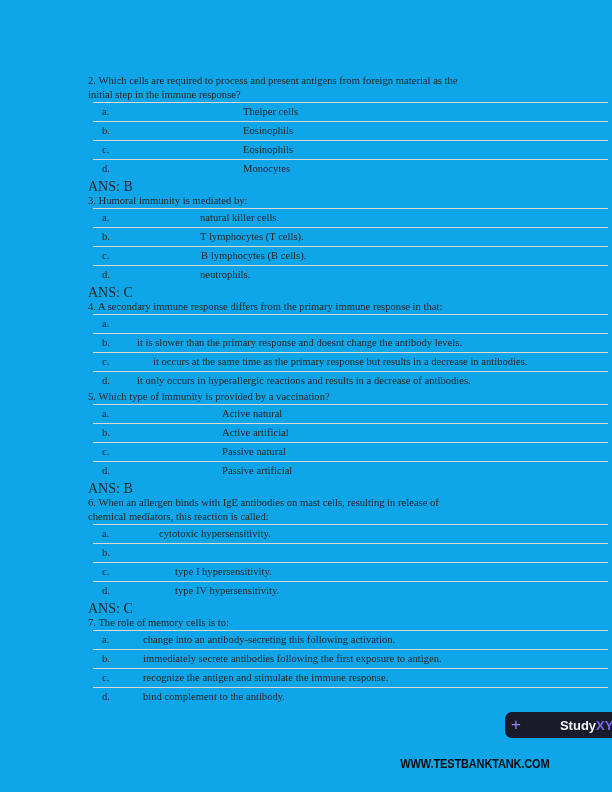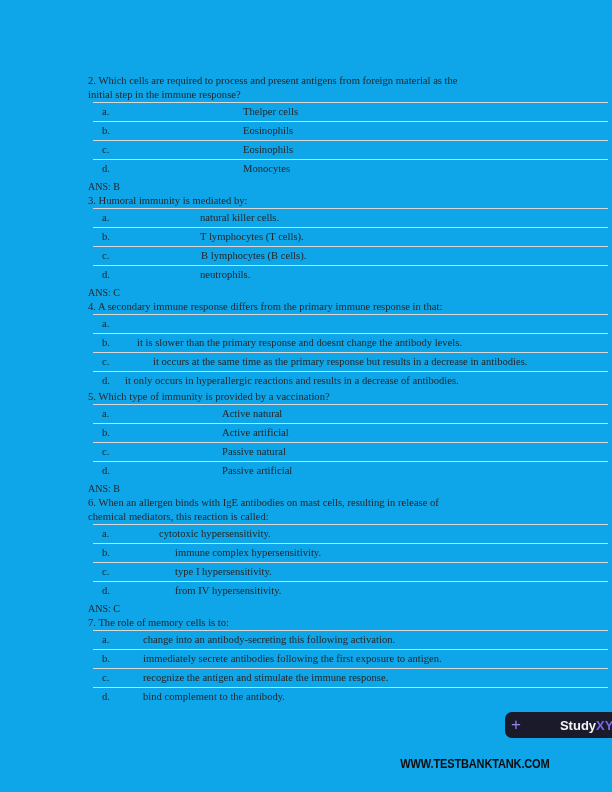--- a/index.html
+++ b/index.html
@@ -33,21 +33,21 @@
     height:18px;
     border-bottom:1px solid #d8d8d8;
     font-size:10.6px;
     line-height:18px;
   }
   .opt-row:last-child{border-bottom:none;}
   .opt-letter{position:absolute;left:9px;top:0;}
   .opt-text{position:absolute;top:0;}
   .ans{
     margin:2px 0 1px 0;
-    font-size:10px;
+    font-size:14px;
     line-height:13px;
   }
   
   .brand-badge{
     position:absolute;
     left:505px;top:712px;
     height:26px;
     padding:0 9px 0 6px;
     border-radius:7px;
     display:flex;
@@ -148,21 +148,21 @@
     <span class="opt-text" style="left: 44px;">it is slower than the primary response and doesnt change the antibody levels.</span>
   </div>
 
   <div class="opt-row">
     <span class="opt-letter">c.</span>
     <span class="opt-text" style="left: 60px; text-align: center;">it occurs at the same time as the primary response but results in a decrease in antibodies.</span>
   </div>
 
   <div class="opt-row">
     <span class="opt-letter">d.</span>
-    <span class="opt-text" style="left: 32px;">it only occurs in hyperallergic reactions and results in a decrease of antibodies.</span>
+    <span class="opt-text" style="left: 44px;">it only occurs in hyperallergic reactions and results in a decrease of antibodies.</span>
   </div>
 </div>
   </section>
 
   <section class="question">
     <p class="q-text">5. Which type of immunity is provided by a vaccination?</p>
     <div class="options">
   <div class="opt-row">
     <span class="opt-letter">a.</span>
     <span class="opt-text" style="left: 129px;">Active natural</span>
@@ -189,31 +189,30 @@
   <section class="question">
     <p class="q-text">6. When an allergen binds with IgE antibodies on mast cells, resulting in release of<br>chemical mediators, this reaction is called:</p>
     <div class="options">
   <div class="opt-row">
     <span class="opt-letter">a.</span>
     <span class="opt-text" style="left: 66px;">cytotoxic hypersensitivity.</span>
   </div>
 
   <div class="opt-row">
     <span class="opt-letter">b.</span>
-    <span class="opt-text" style="left: 82px;">immune complex hypersensitivity.</span>
   </div>
 
   <div class="opt-row">
     <span class="opt-letter">c.</span>
     <span class="opt-text" style="left: 82px;">type I hypersensitivity.</span>
   </div>
 
   <div class="opt-row">
     <span class="opt-letter">d.</span>
-    <span class="opt-text" style="left: 82px;">from IV hypersensitivity.</span>
+    <span class="opt-text" style="left: 82px;">type IV hypersensitivity.</span>
   </div>
 </div>
     <p class="ans">ANS: C</p>
   </section>
 
   <section class="question">
     <p class="q-text">7. The role of memory cells is to:</p>
     <div class="options">
   <div class="opt-row">
     <span class="opt-letter">a.</span>

